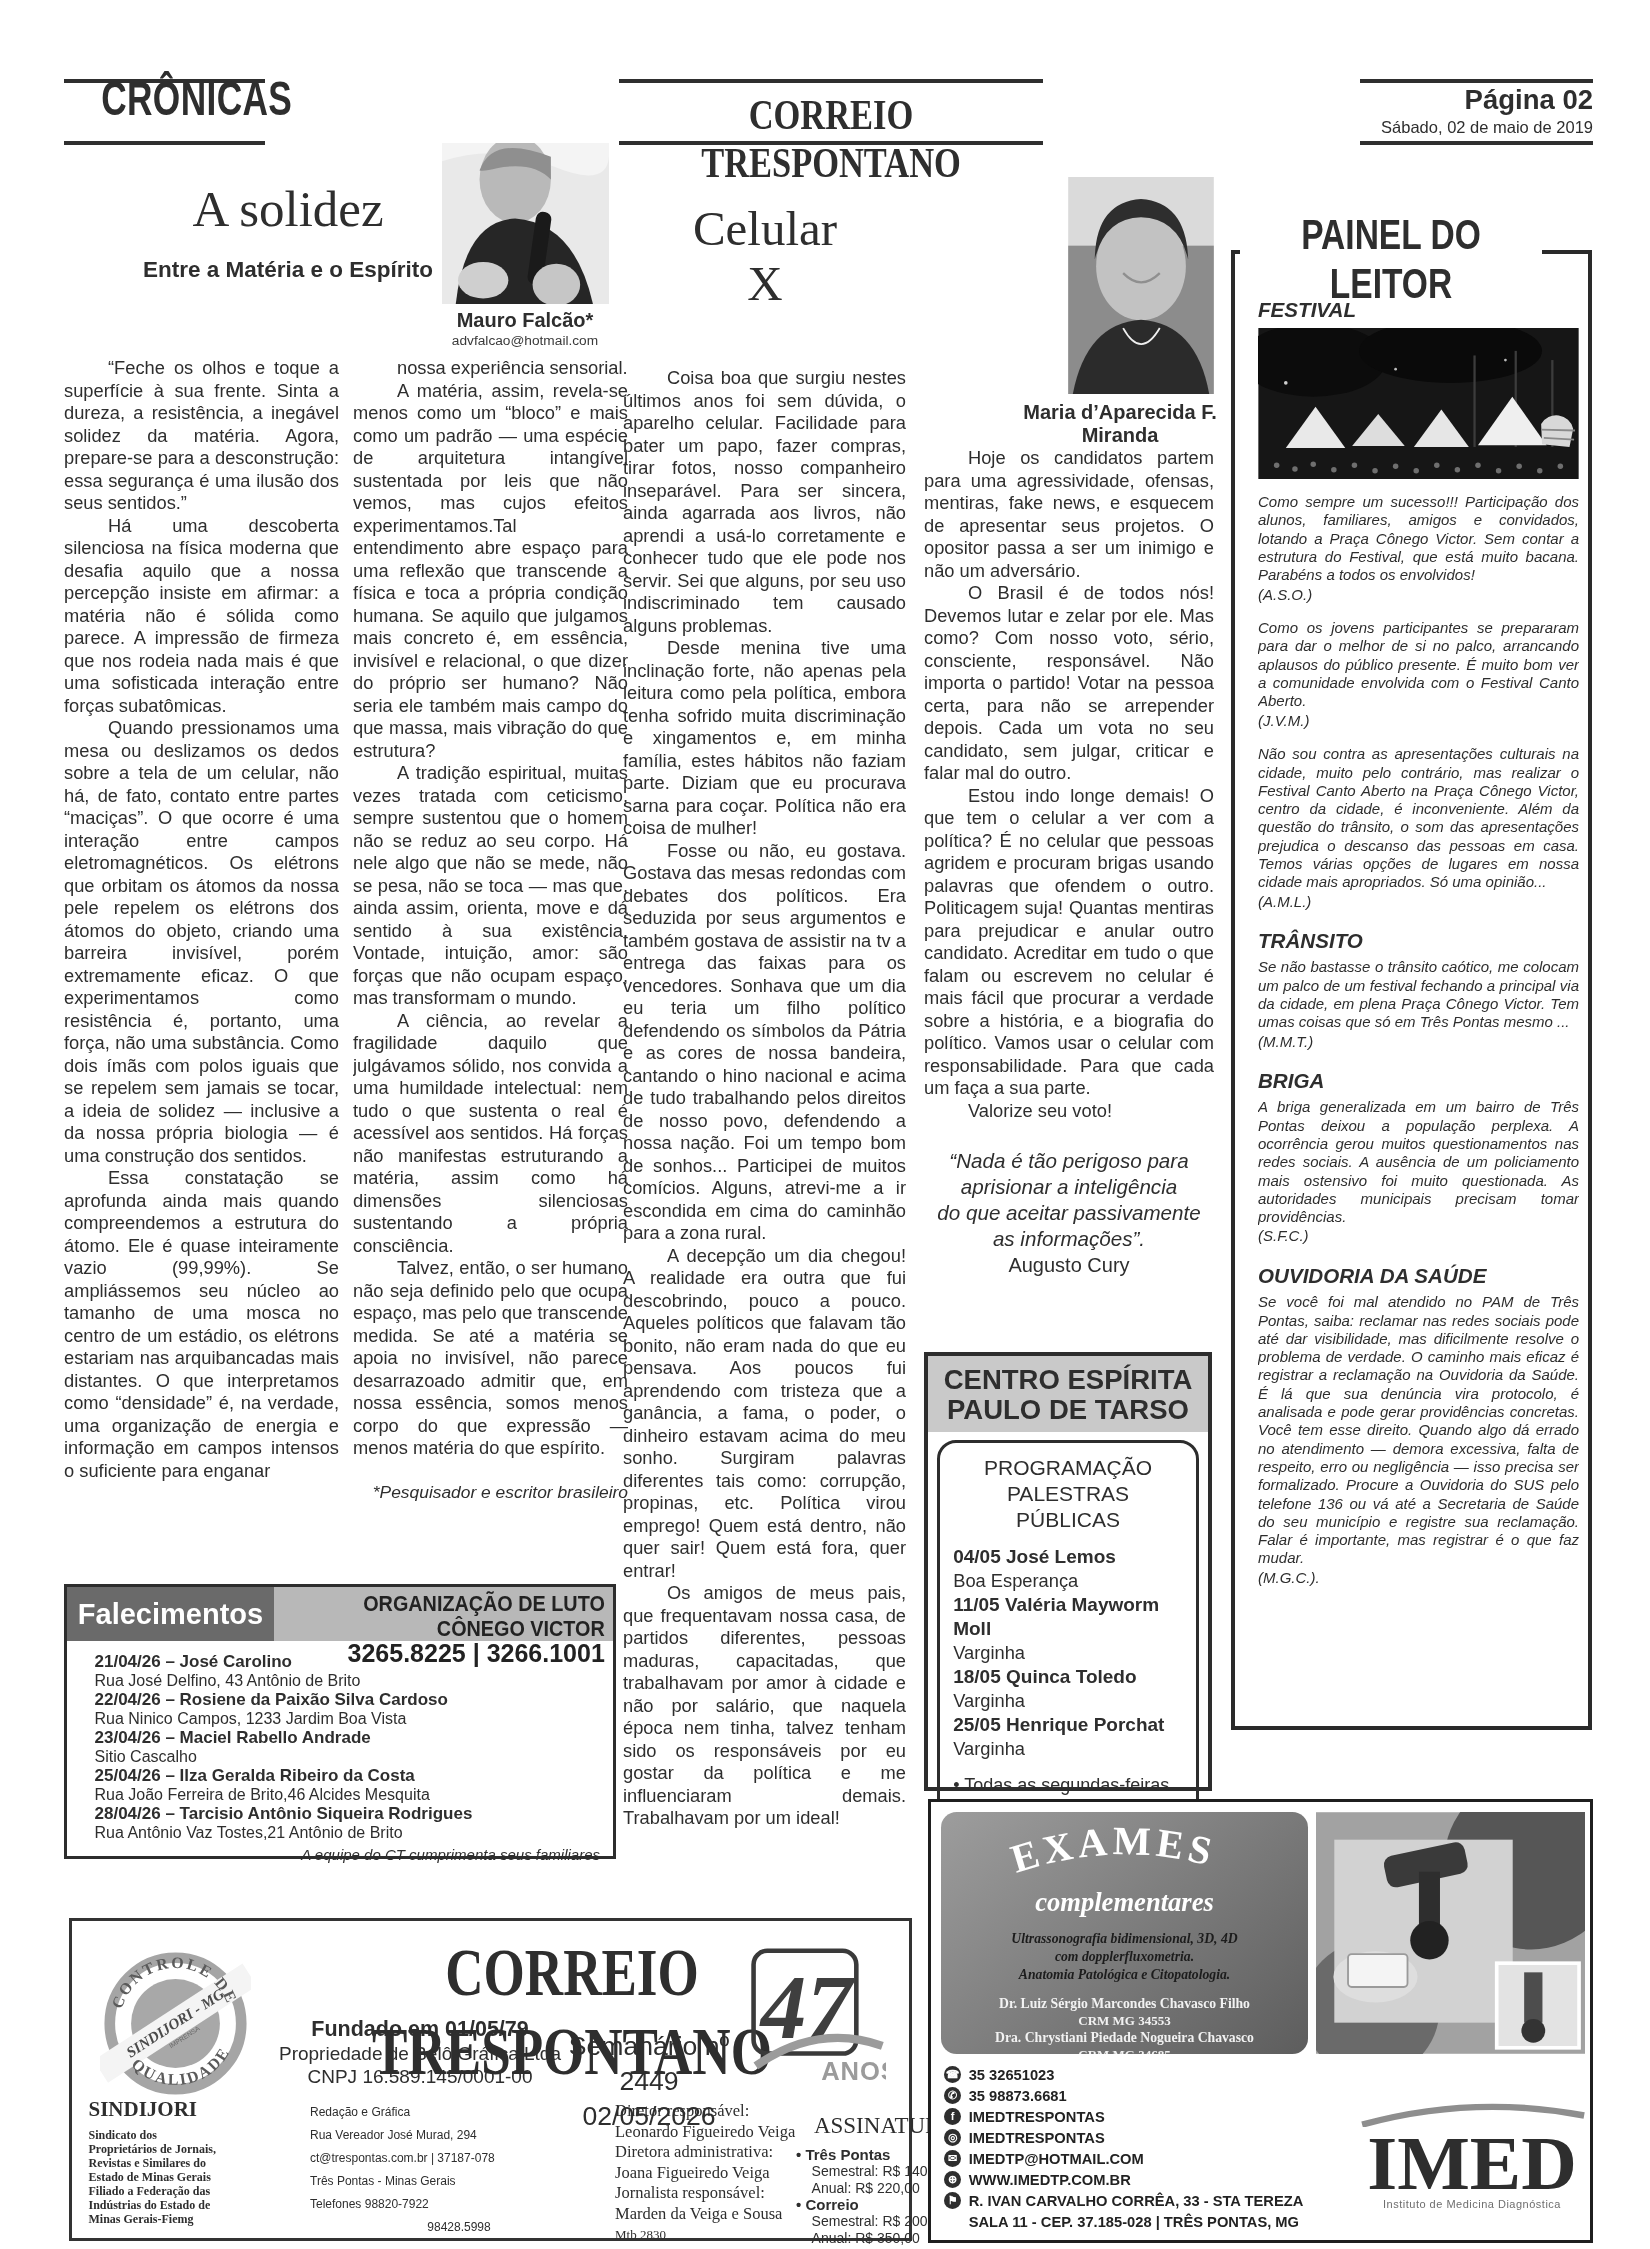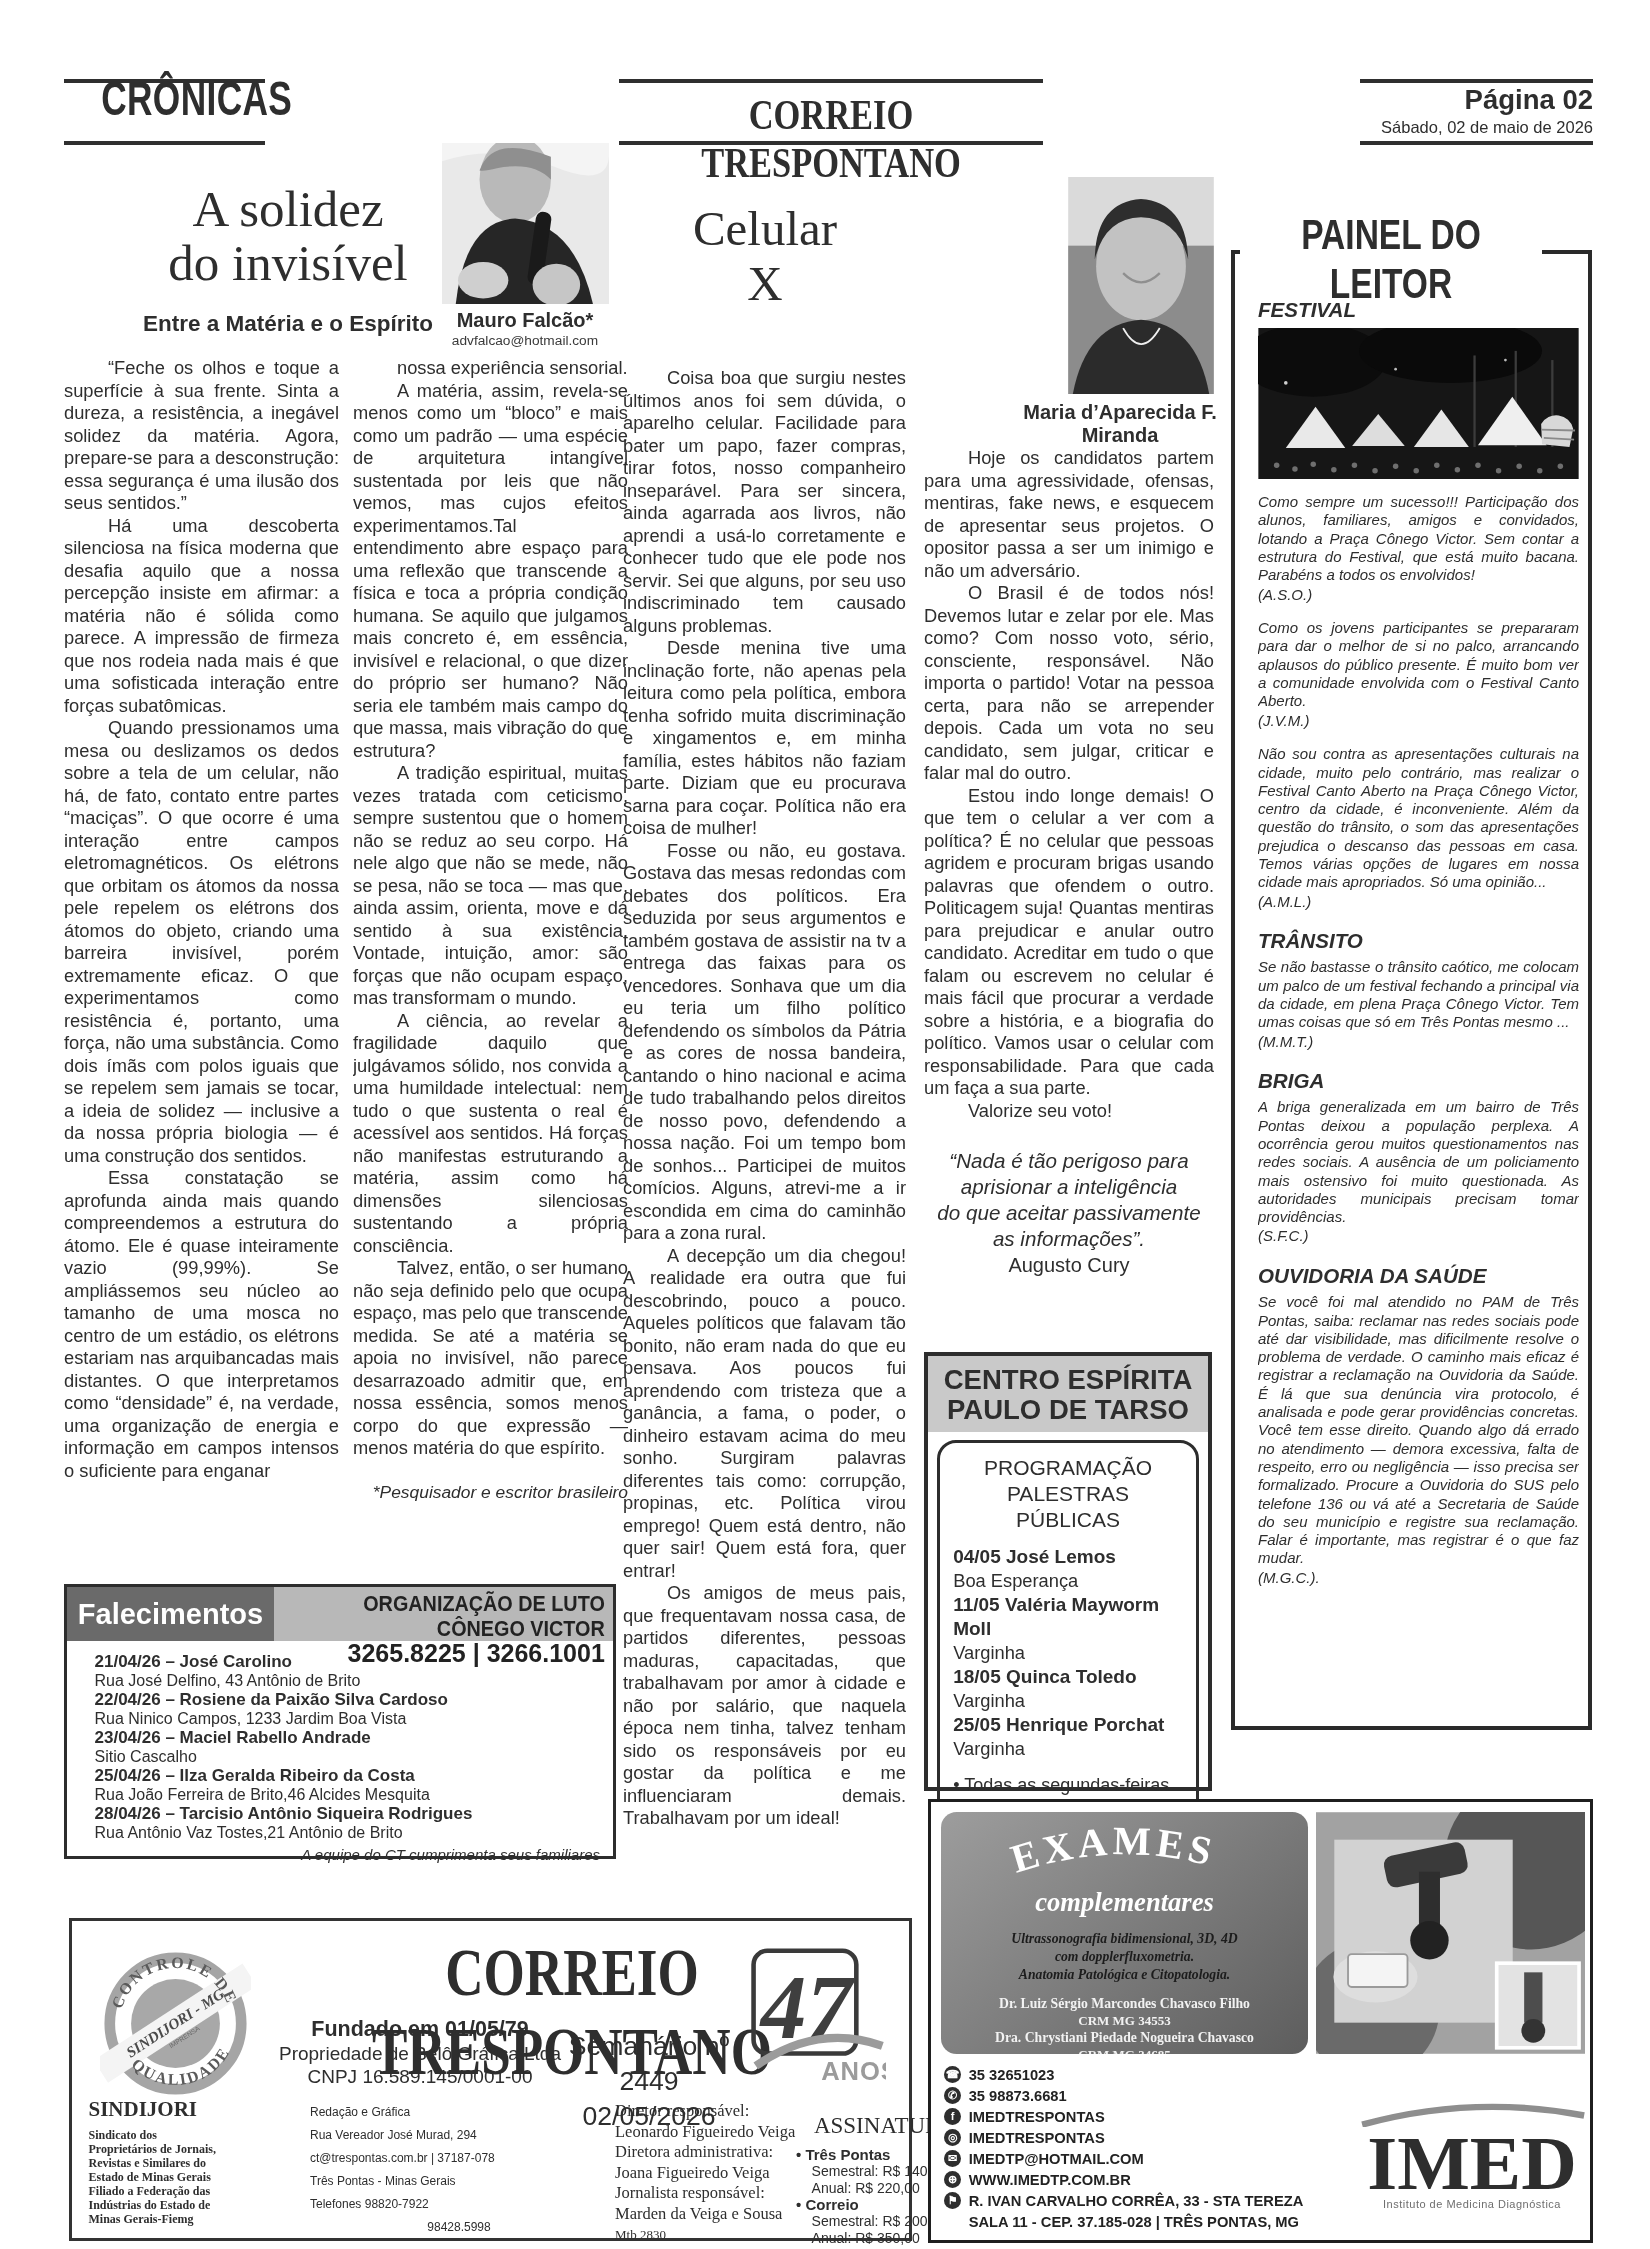--- a/index.html
+++ b/index.html
@@ -111,25 +111,24 @@
 
   <div class="h-rule" style="left:64px;top:79px;width:201px;"></div>
   <div class="h-rule" style="left:64px;top:141px;width:201px;"></div>
   <div class="h-rule" style="left:619px;top:79px;width:424px;"></div>
   <div class="h-rule" style="left:619px;top:141px;width:424px;"></div>
   <div class="h-rule" style="left:1360px;top:79px;width:233px;"></div>
   <div class="h-rule" style="left:1360px;top:141px;width:233px;"></div>
   <div class="abs section-label"><span class="cond" style="transform:scaleX(.72);">CRÔNICAS</span></div>
   <div class="abs np-header serif"><span class="cond">CORREIO TRESPONTANO</span></div>
   <div class="abs page-label">Página 02</div>
-  <div class="abs date-label">Sábado, 02 de maio de 2026</div>
+  <div class="abs date-label">Sábado, 02 de maio de 2019</div>
 
   <div class="abs a1-headline serif">
     <div>A solidez</div>
-    <div>do invisível</div>
     <div class="a1-sub">Entre a Matéria e o Espírito</div>
   </div>
   <div class="abs a1-photo">
     <svg width="167" height="161" viewBox="0 0 365 352">
       <rect width="365" height="352" fill="#e9e9e9"></rect>
       <path d="M0,40 Q120,0 240,50 T365,30 L365,0 L0,0 Z" fill="#f4f4f4"></path>
       <ellipse cx="160" cy="80" rx="78" ry="95" fill="#b9b9b9"></ellipse>
       <path d="M82,60 Q110,-20 238,30 L238,80 Q200,40 120,55 Q95,62 82,60 Z" fill="#8f8f8f"></path>
       <path d="M30,352 Q50,170 160,165 Q290,175 330,352 Z" fill="#262626"></path>
       <rect x="196" y="150" width="34" height="160" rx="16" fill="#1a1a1a" transform="rotate(8 213 230)"></rect>

